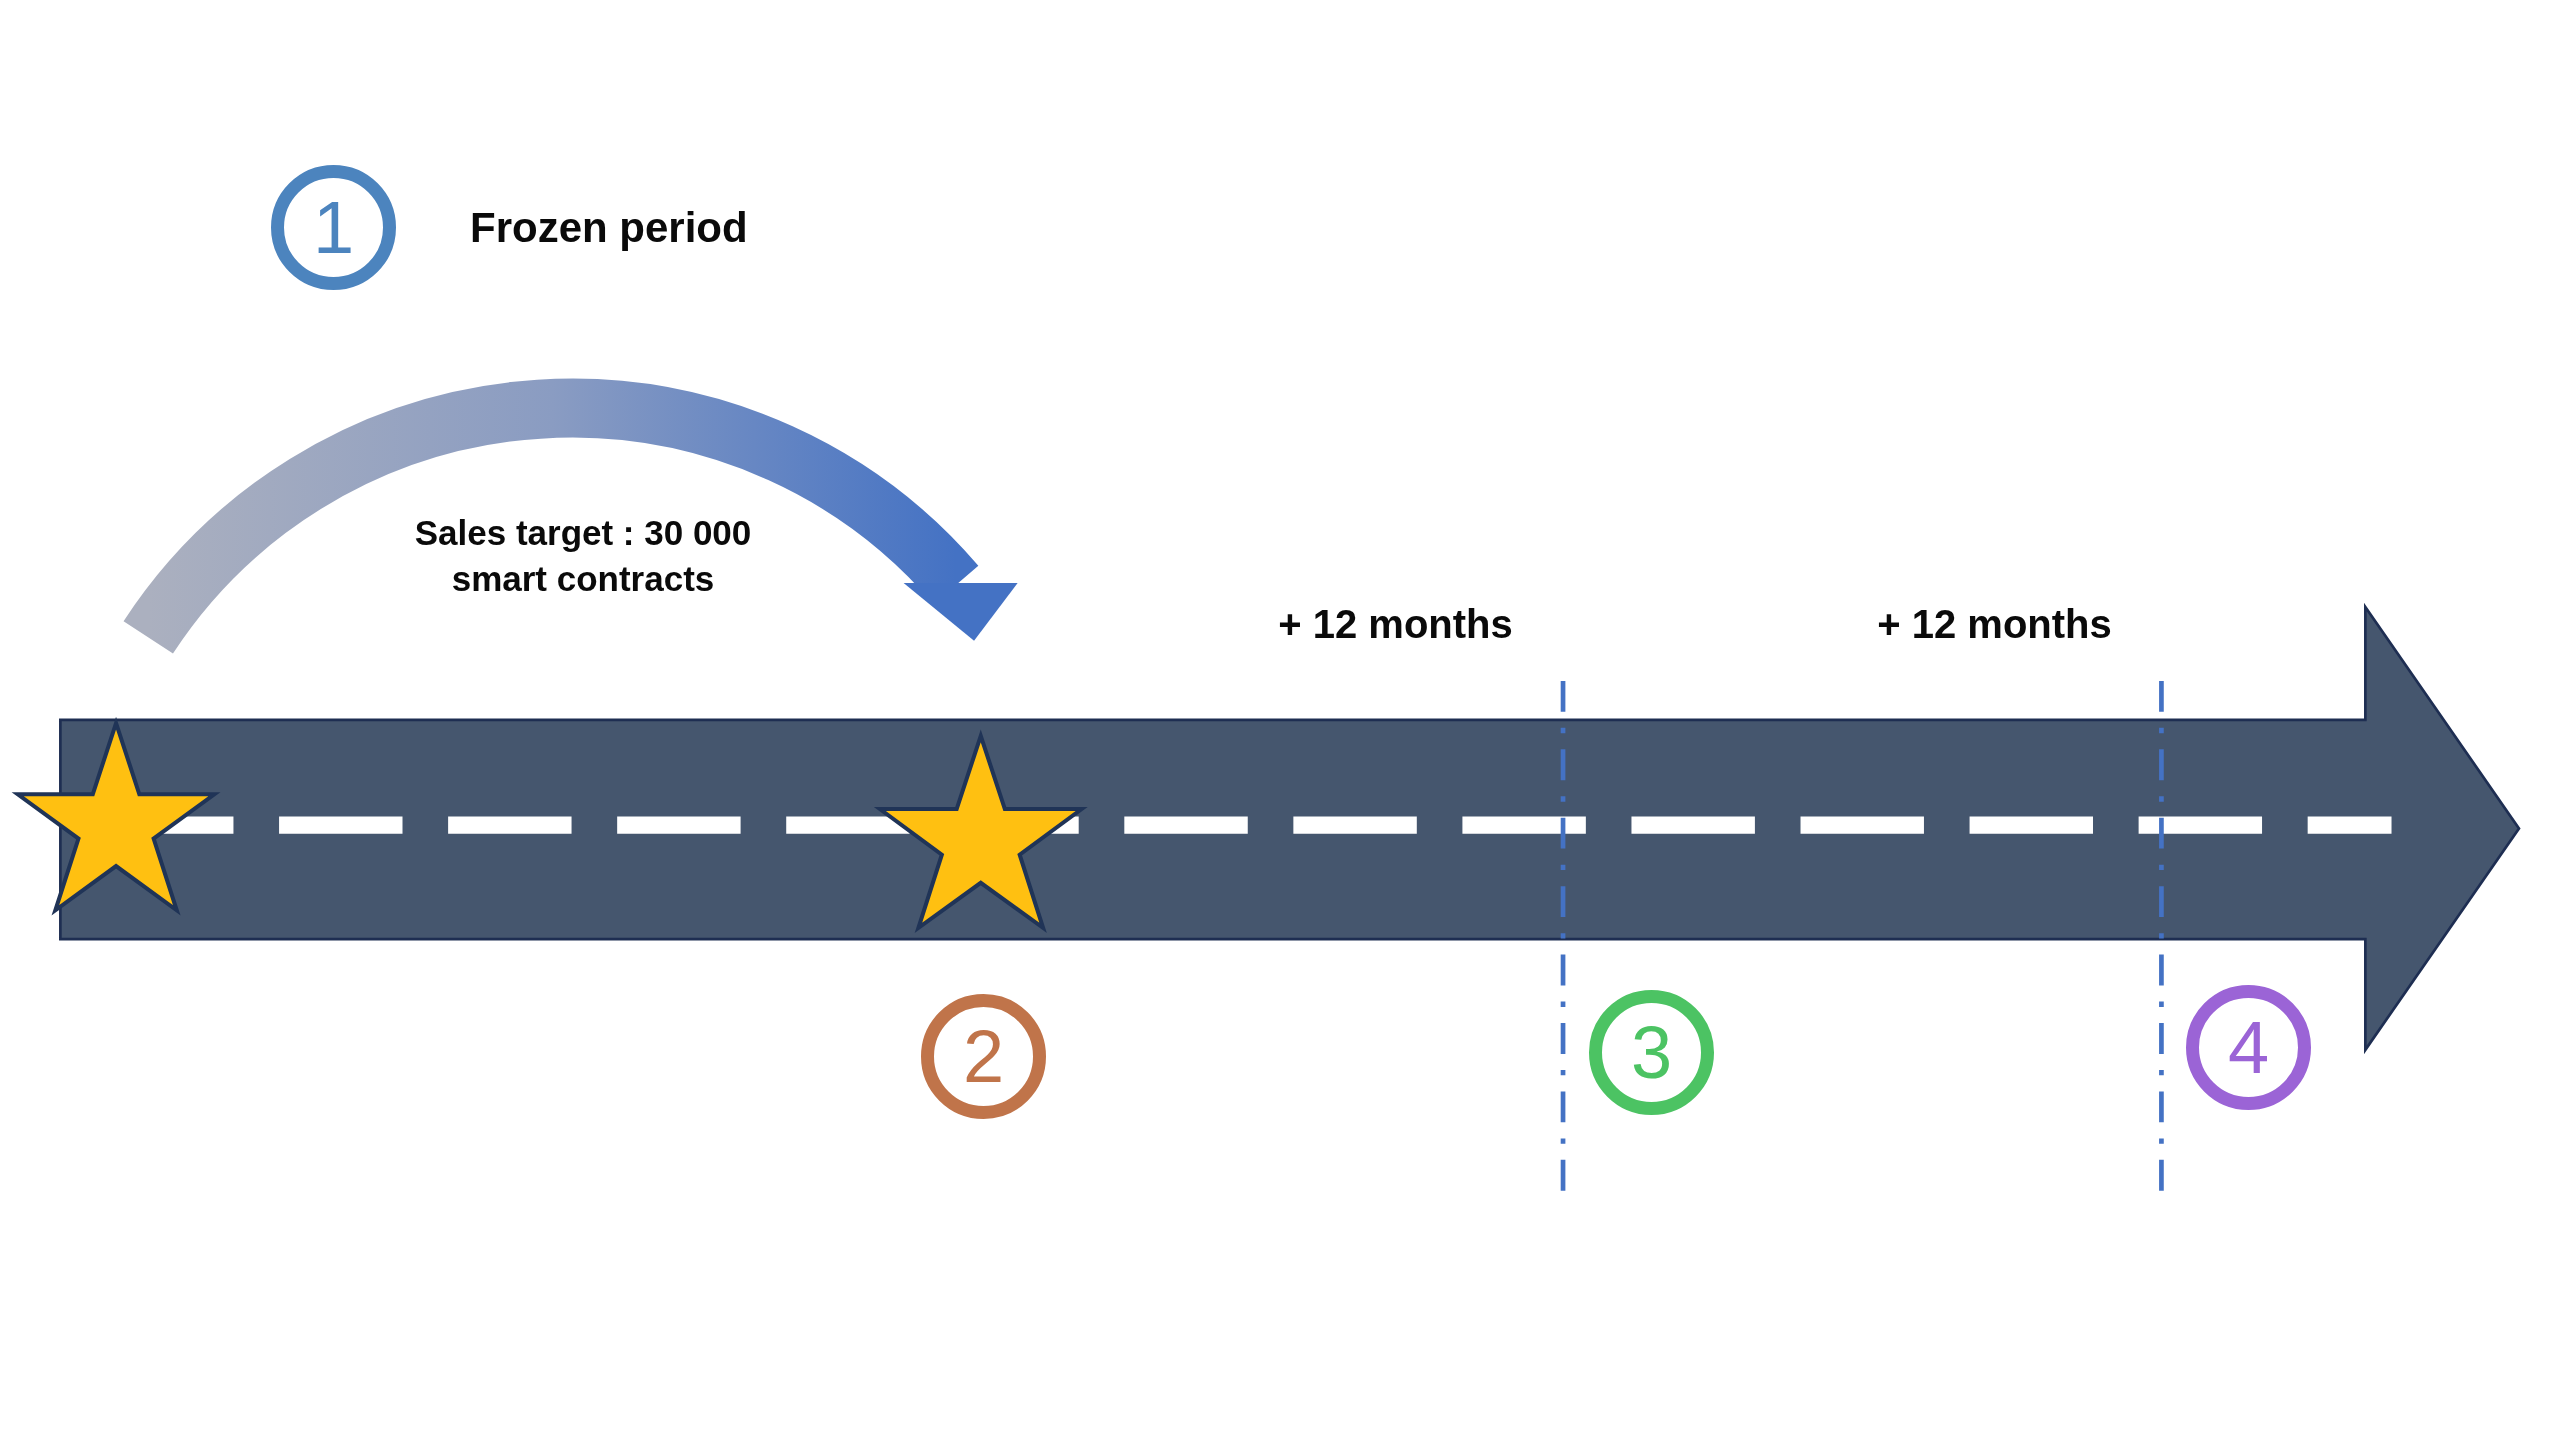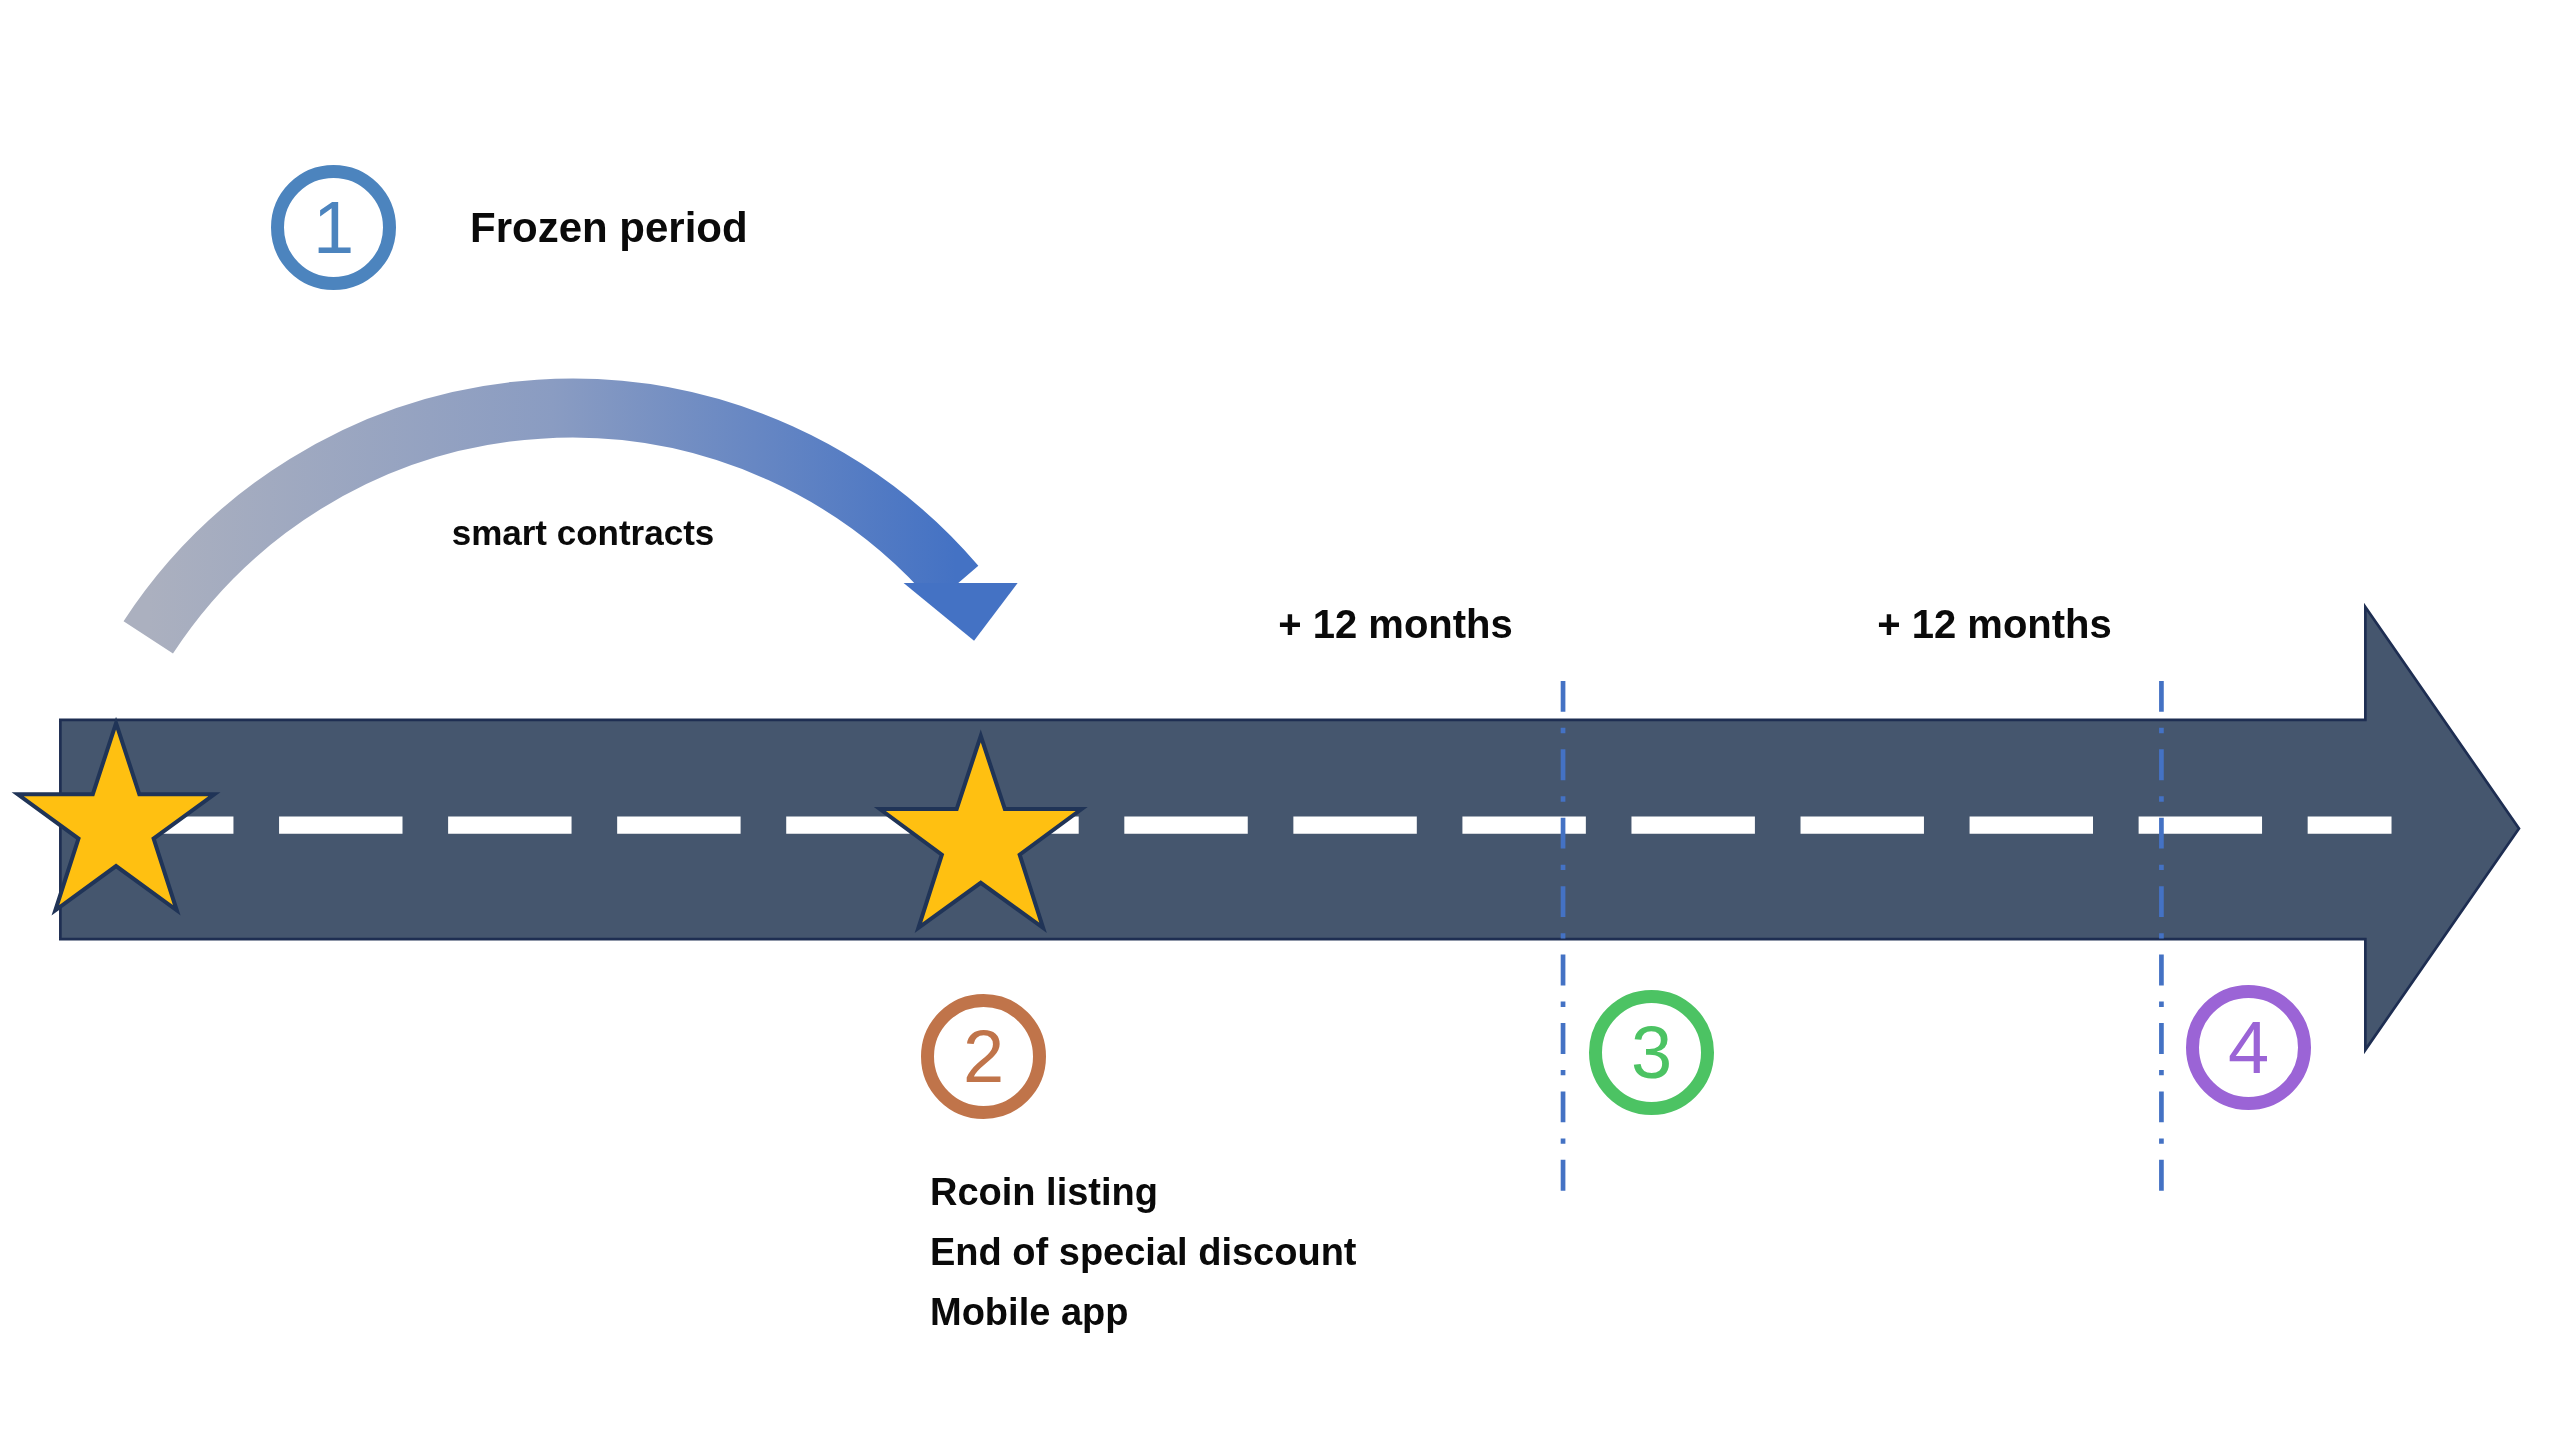--- a/index.html
+++ b/index.html
@@ -66,28 +66,24 @@
   <div class="badge badge-3">
     <span>3</span>
   </div>
   <div class="badge badge-4">
     <span>4</span>
   </div>
 
   <div class="abs label-bold frozen">Frozen period</div>
 
   <div class="abs label-bold sales">
+    <div>Sales target : 30 000</div>
     <div>smart contracts</div>
   </div>
 
   <div class="abs period period-1">+ 12 months</div>
   <div class="abs period period-2">+ 12 months</div>
 
-  <div class="abs mblock mblock-2">
-    <div>Rcoin listing</div>
-    <div>End of special discount</div>
-    <div>Mobile app</div>
-  </div>
 
 
 
 </div>
 
 
 </body></html>

